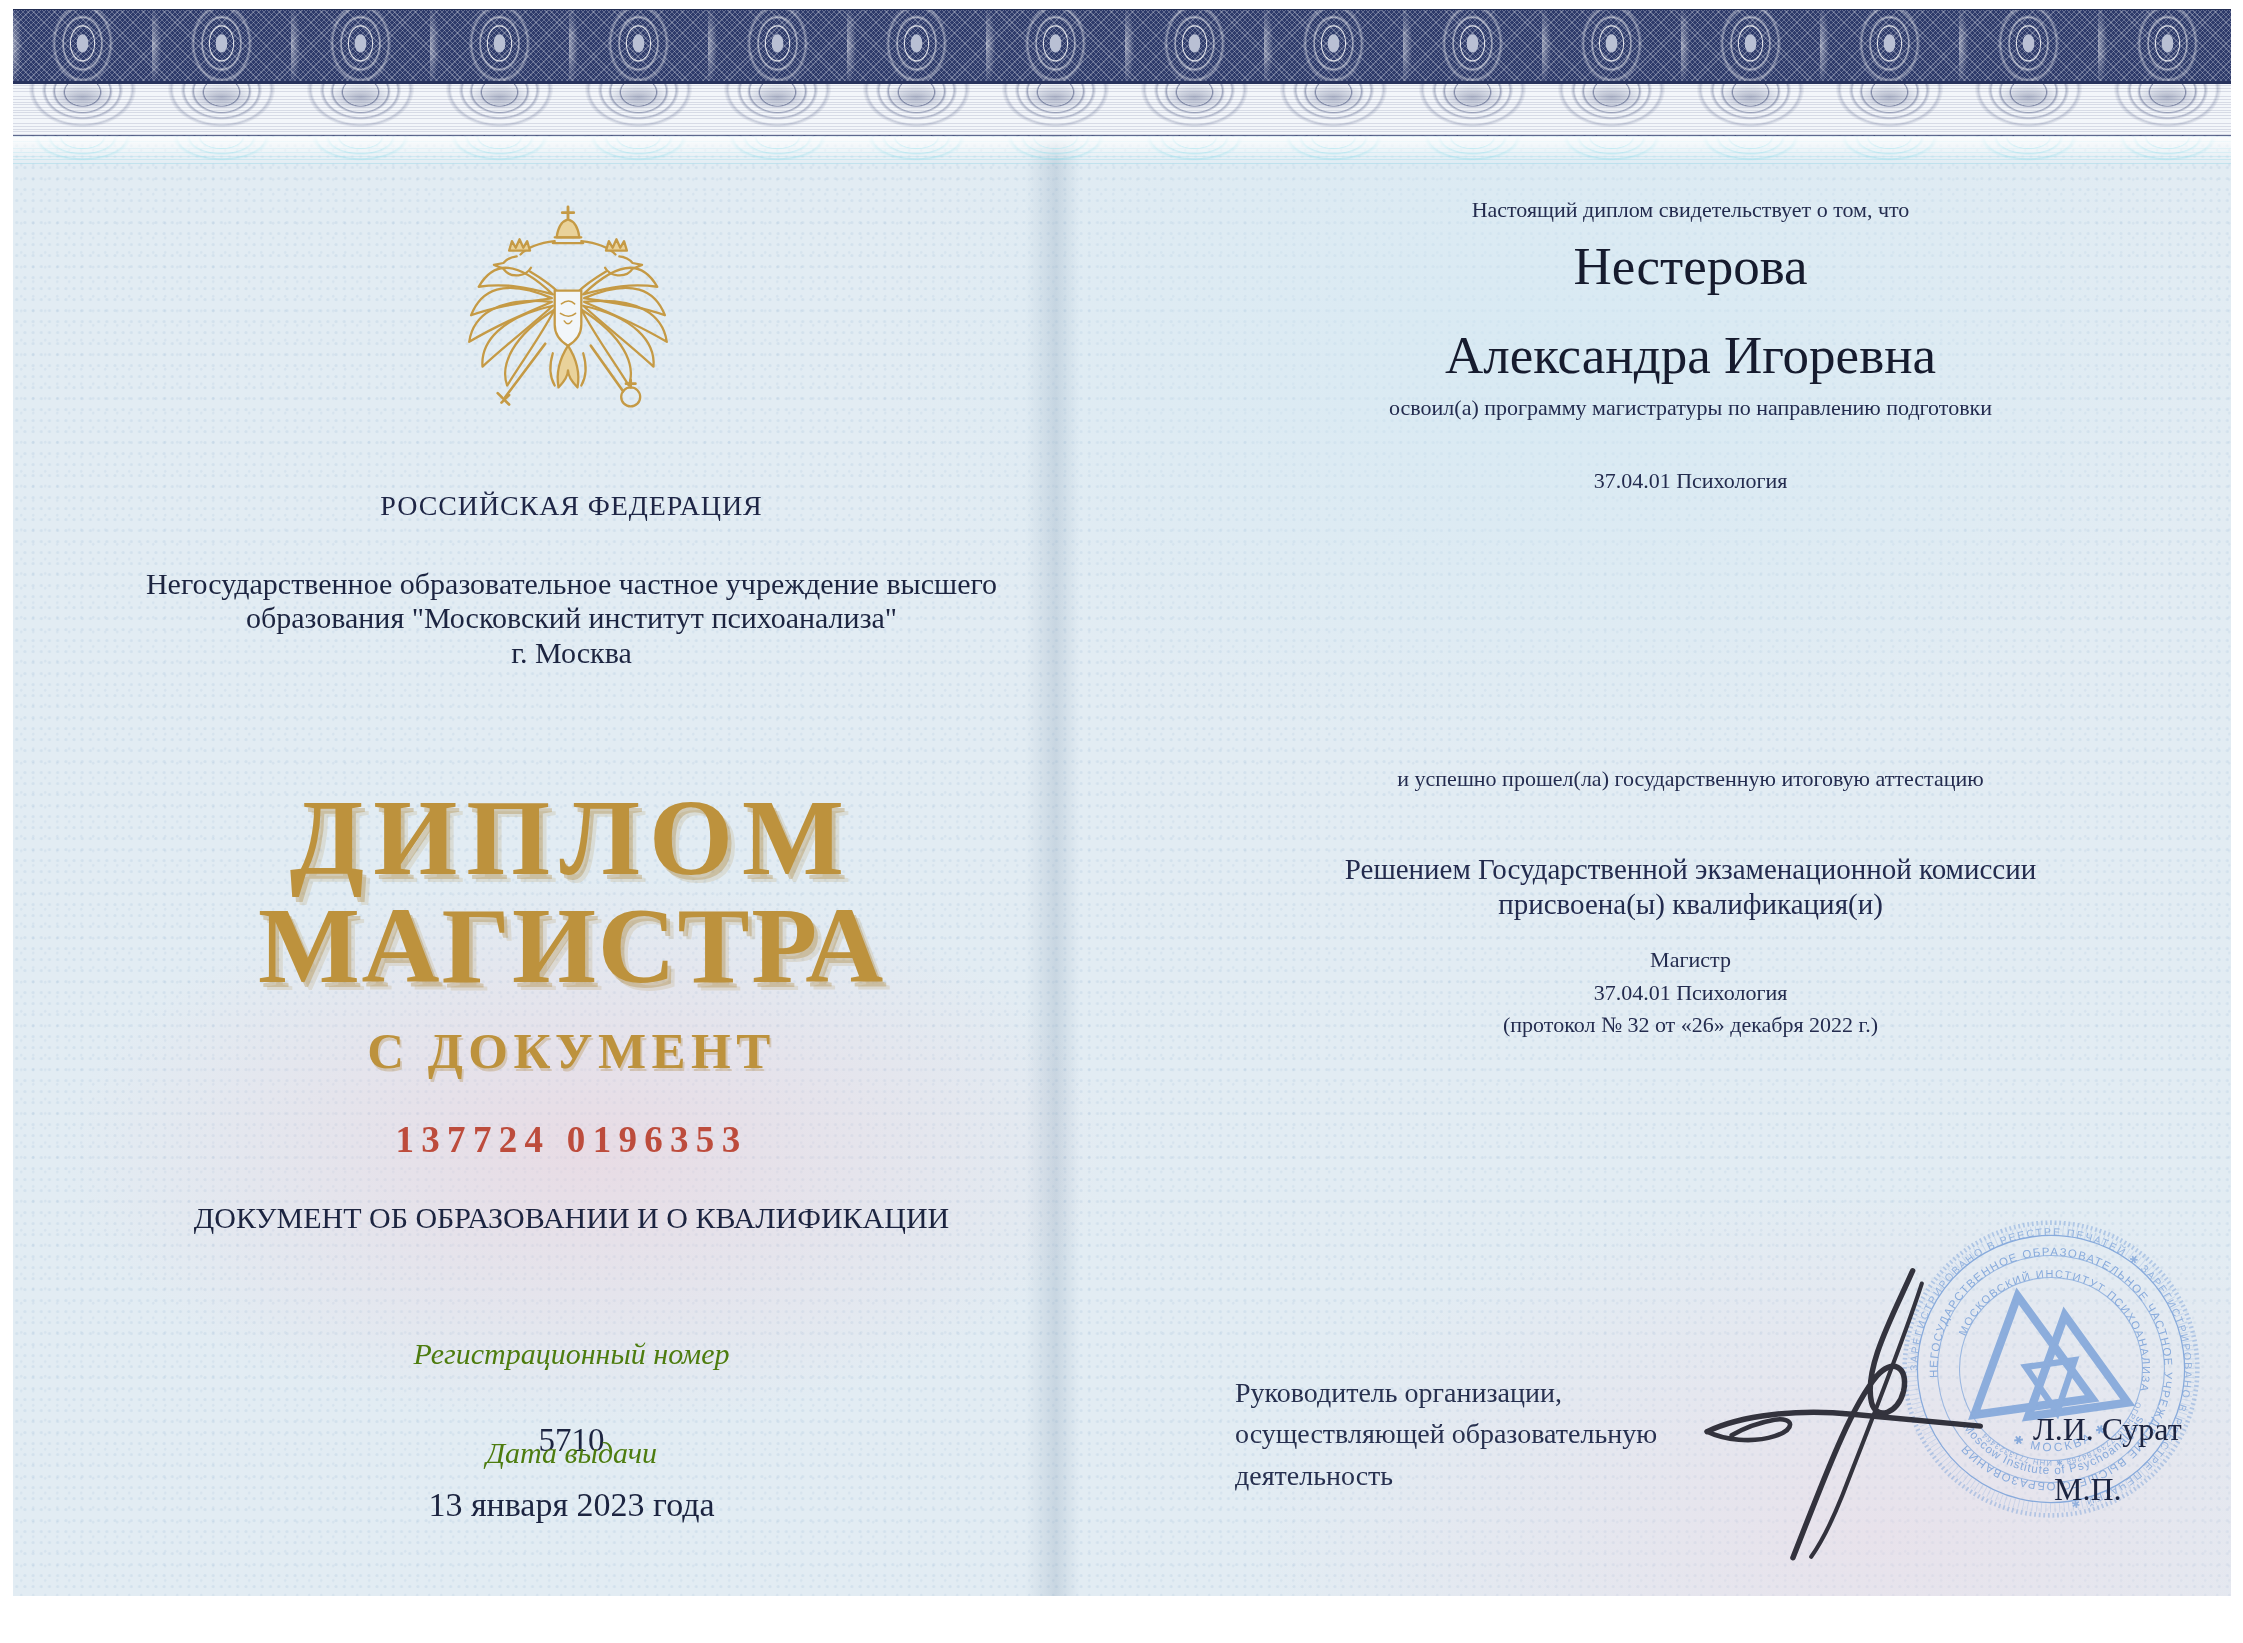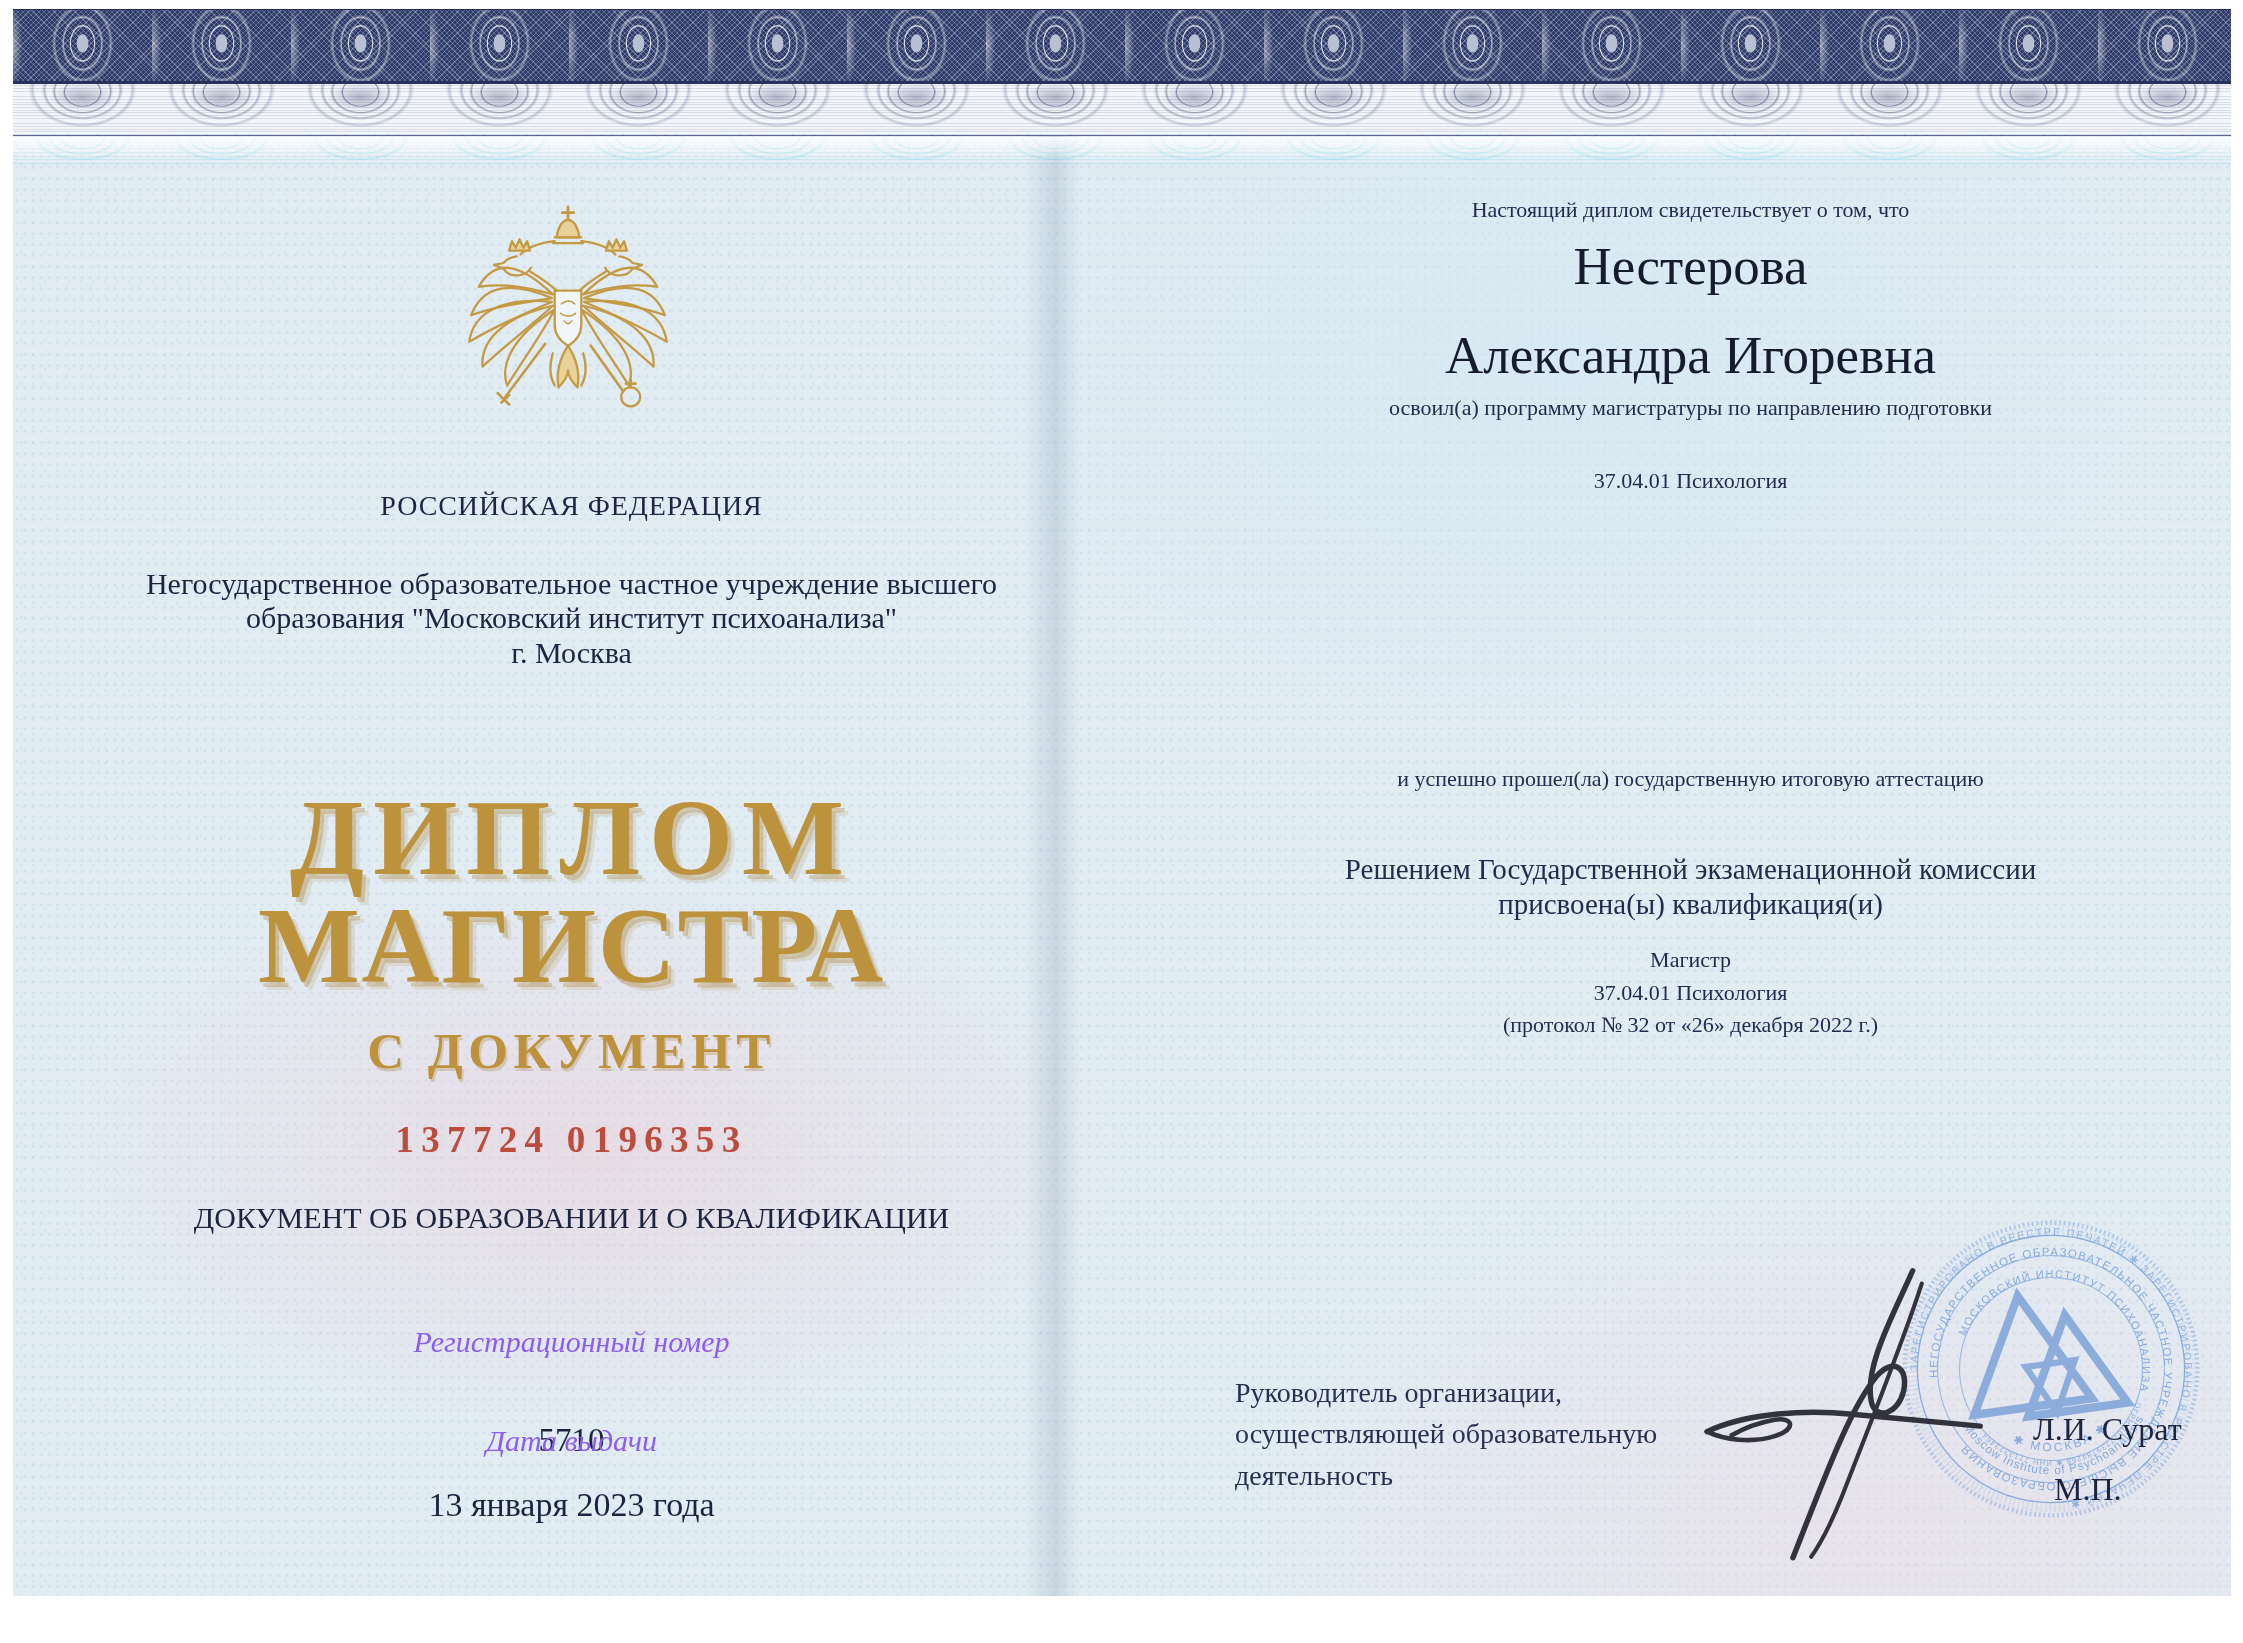--- a/index.html
+++ b/index.html
@@ -58,21 +58,21 @@
   .t{white-space:nowrap;}
   .country{font-size:28px;letter-spacing:0.9px;color:#1e2545;}
   .inst{font-size:30px;color:#1c2440;}
   .gold{color:#bd923d;font-weight:bold;
         text-shadow:3.7px 4.6px 0 rgba(172,134,62,.34), 7.3px 8.2px 0 rgba(172,134,62,.16);}
   .diploma{font-size:108px;letter-spacing:9.1px;}
   .magistr{font-size:108px;letter-spacing:1.8px;}
   .honors{font-size:51px;letter-spacing:5.5px;text-shadow:1.8px 2.7px 0 rgba(172,134,62,.30);}
   .serial{font-size:37px;font-weight:bold;letter-spacing:7.3px;color:#bd4c3c;}
   .dockind{font-size:30px;color:#1c2440;}
-  .itlabel{font-size:30px;font-style:italic;color:#8b5cf6;}
+  .itlabel{font-size:30px;font-style:italic;color:#4d7c0f;margin-top:12px;}
   .val{font-size:33px;color:#1c2440;}
   .r-base{font-size:22px;}
   .r-name{font-size:53px;color:#161b2e;}
   .head-label{left:1235px;width:512px;text-align:left;font-size:28px;line-height:1.48;color:#27304f;}
   .head-name{font-size:32px;color:#1c2440;}
 </style>
 </head>
 <body>
 
 <div id="root">

